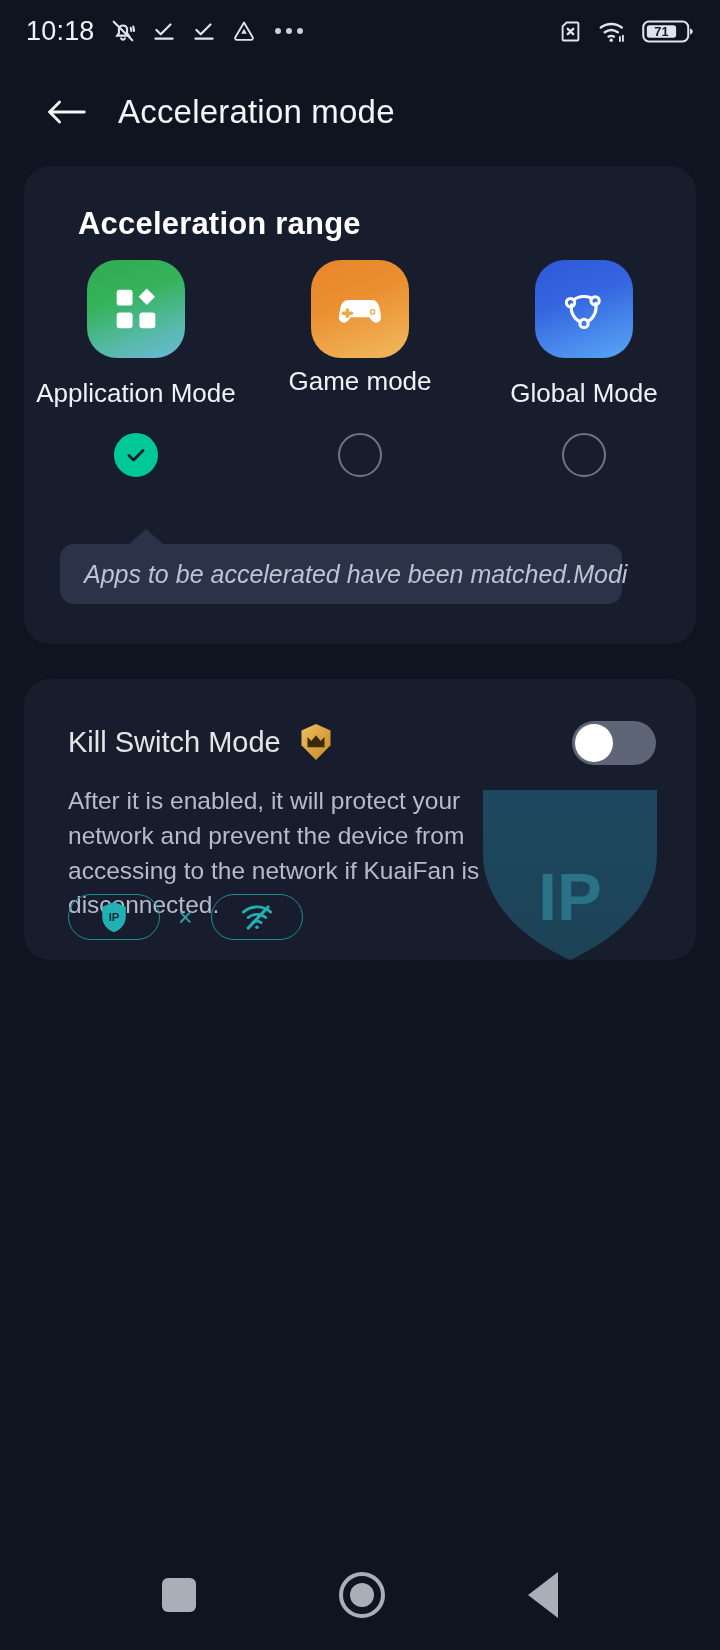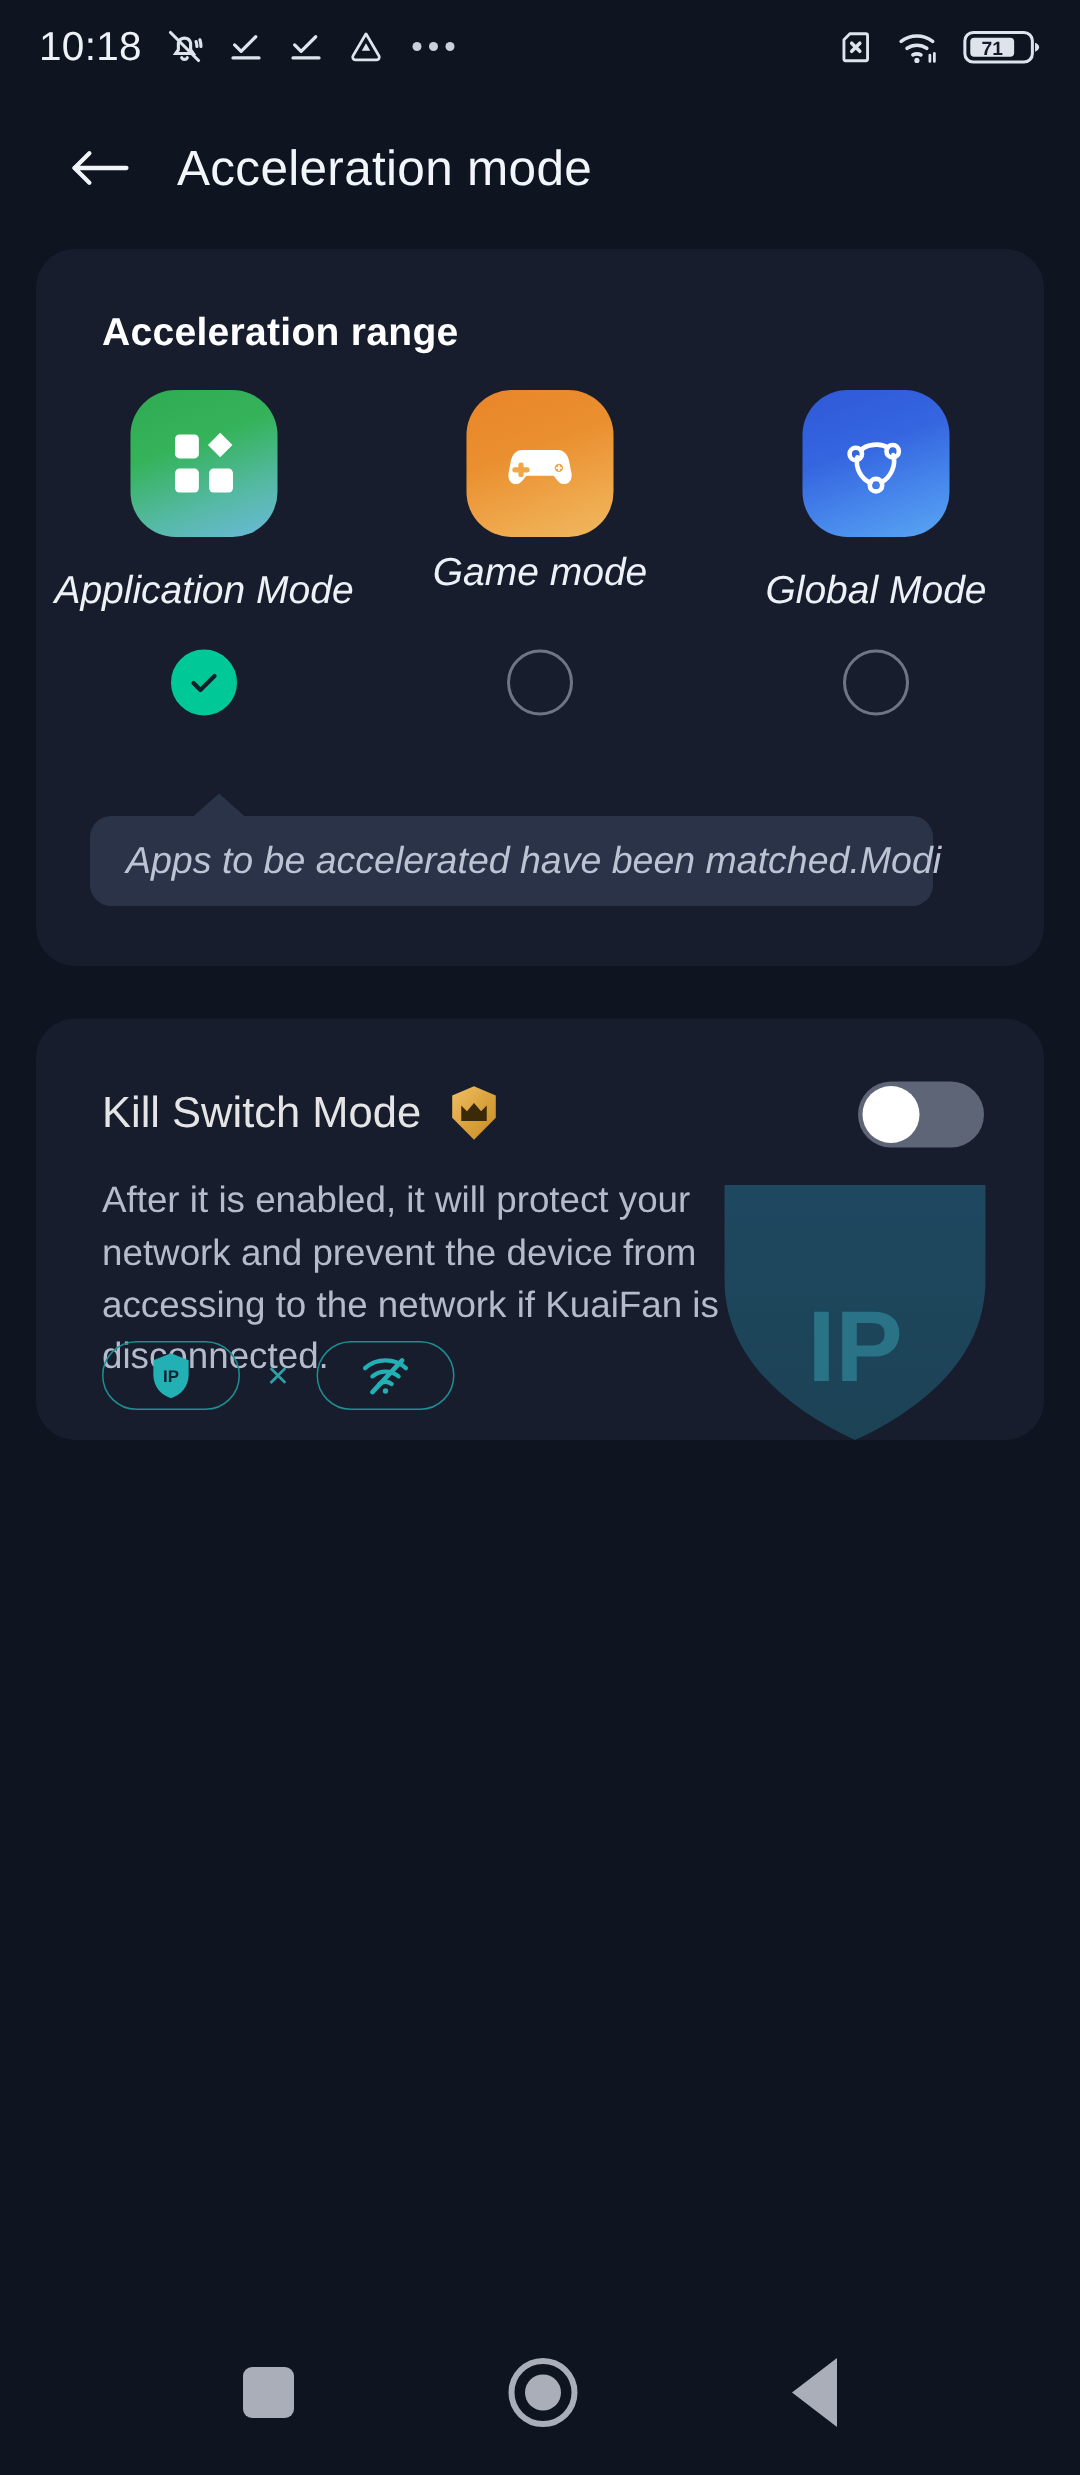--- a/index.html
+++ b/index.html
@@ -34,37 +34,37 @@
 
   
   .card {
     position:absolute; left:24px; width:672px;
     background:#171d2d; border-radius:26px;
   }
   #card-range { top:166px; height:478px; }
   #card-kill  { top:679px; height:281px; }
 
   .card-title {
-    color:#ffffff; font-size:26px; font-weight:bold;
-    position:absolute; left:44px; top:40px; letter-spacing:.2px;
+    color:#ffffff; font-size:31px; font-weight:bold;
+    position:absolute; left:54px; top:40px; letter-spacing:.2px;
   }
 
   
   .modes { position:absolute; top:94px; left:0; width:672px;
            display:flex; justify-content:space-around; }
   .mode { width:200px; display:flex; flex-direction:column; align-items:center; }
   .mode-tile {
     width:98px; height:98px; border-radius:30px;
     display:flex; align-items:center; justify-content:center;
     position:relative;
   }
   .tile-app { background:linear-gradient(160deg,#2fab52 0%,#35b35b 38%,#56b9a6 72%,#6ab9da 100%); }
   .tile-glb { background:linear-gradient(160deg,#2f58d8 0%,#3566e0 40%,#4a8ced 75%,#59a6f2 100%); }
   .tile-game{ background:linear-gradient(160deg,#e8862a 0%,#ea8f2f 40%,#efaa4e 78%,#f0b85f 100%); }
-  .mode-label { color:#eef1f6; font-size:26px; margin-top:20px; white-space:nowrap;font-style:italic; }
+  .mode-label { color:#eef1f6; font-size:26px; margin-top:20px; white-space:nowrap; }
   .mode-label.raised { margin-top:8px; }
 
   .radio {
     width:44px; height:44px; border-radius:50%;
     border:2px solid #6e7686; margin-top:24px;
     display:flex; align-items:center; justify-content:center;
   }
   .radio.checked { background:#00c896; border-color:#00c896; }
   .radio.pos-raised { margin-top:36px; }
 

